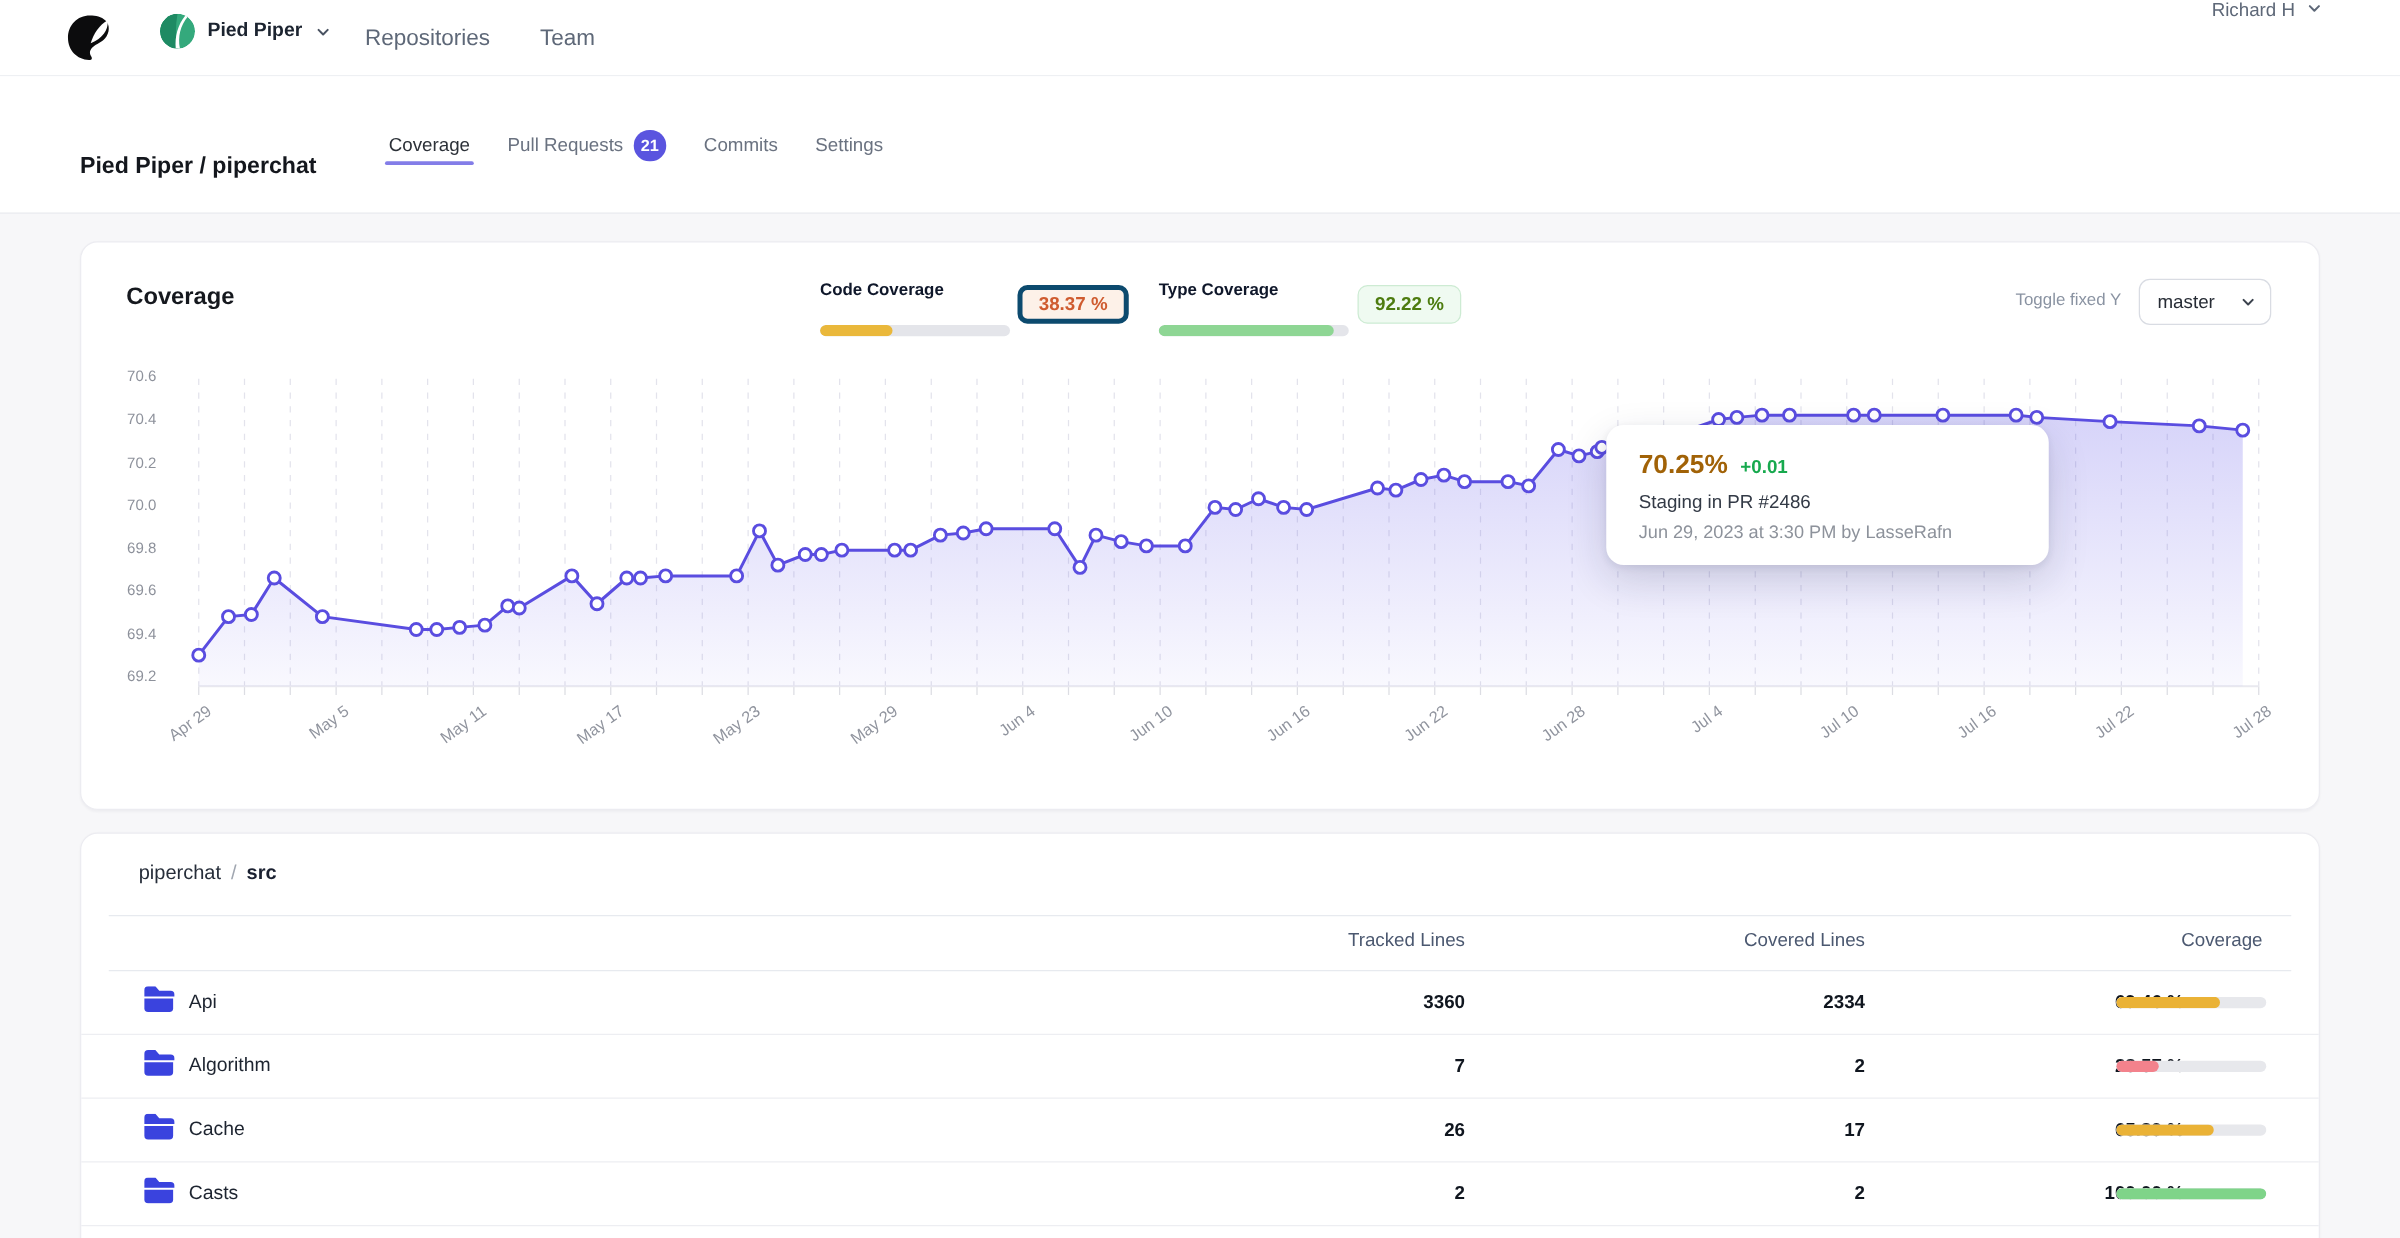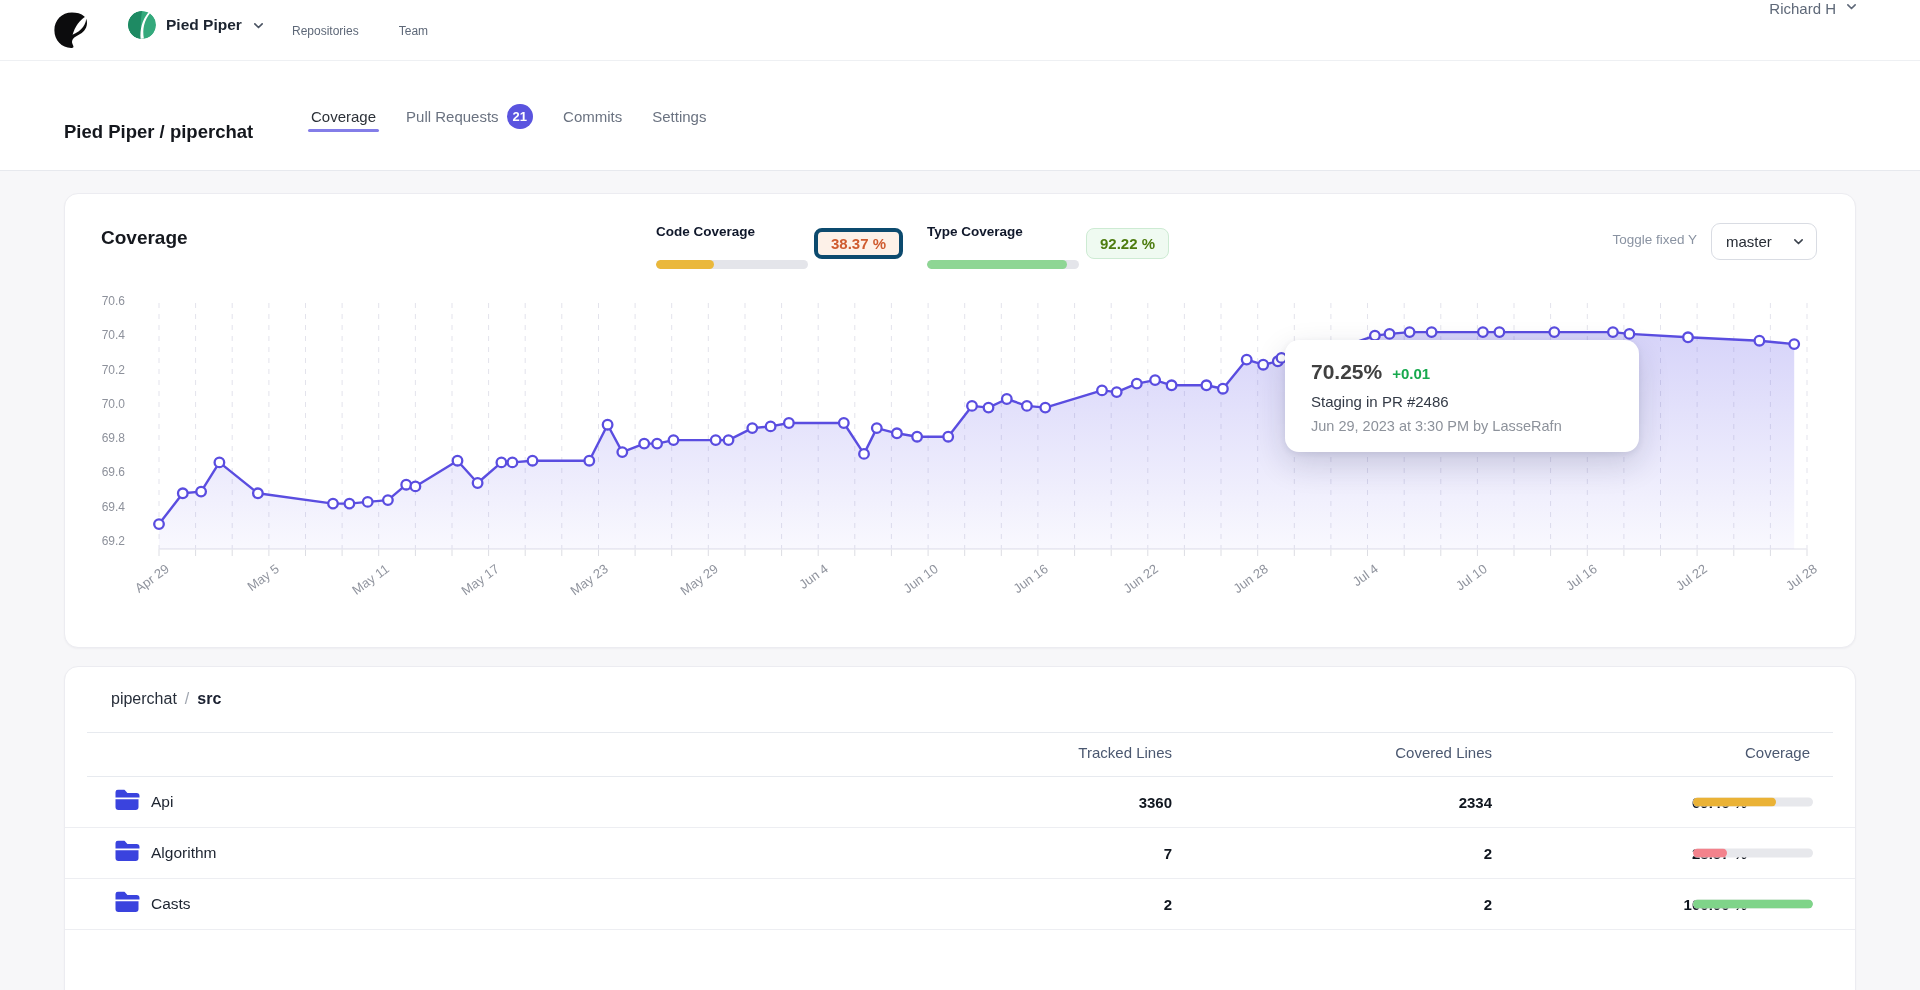--- a/index.html
+++ b/index.html
@@ -6,21 +6,21 @@
   html,body { width:1920px; height:990px; overflow:hidden; background:#f7f7f9;
               font-family:"Liberation Sans","DejaVu Sans",sans-serif; }
 
   
   .topbar { position:relative; width:1920px; height:61px; background:#fff; border-bottom:1px solid #eef0f3; }
   .logo { position:absolute; left:52px; top:11px; width:38px; height:38px; cursor:pointer; }
   .org-switcher { position:absolute; left:128px; top:0; height:50px; display:flex; align-items:center; gap:10px; cursor:pointer; }
   .org-avatar { width:28px; height:28px; border-radius:50%; overflow:hidden; display:block; }
   .org-name { font-size:15.5px; font-weight:600; color:#1c2430; }
   .topnav { position:absolute; left:292px; top:0; height:61px; display:flex; align-items:center; gap:40px; }
-  .topnav a { font-size:12px; color:#5e6878; text-decoration:none; cursor:pointer; }
+  .topnav a { font-size:18px; color:#5e6878; text-decoration:none; cursor:pointer; }
   .user-menu { position:absolute; right:62px; top:0; height:61px; display:flex; align-items:flex-start; gap:9px; cursor:pointer; }
   .user-menu span.uname { font-size:15px; color:#5e6878; }
   .chev { display:flex; align-items:center; }
 
   
   .subnav { position:relative; width:1920px; height:110px; background:#fff; border-bottom:1px solid #e7e9ee; }
   .page-title { position:absolute; left:64px; top:16px; height:110px; display:flex; align-items:center;
                 font-size:18.5px; font-weight:700; color:#14171d; }
   .tabs { position:absolute; left:311px; top:0; height:110px; display:flex; align-items:center; gap:30px; }
   .tab { position:relative; display:flex; align-items:center; gap:8px; font-size:15px; color:#6a7280;
@@ -57,21 +57,21 @@
   .plot { position:absolute; left:86px; top:101px; width:1664px; height:270px; }
   .ylabel { position:absolute; left:0; width:60px; text-align:right; font-size:12px; color:#8d919b; }
   .xlabel { position:absolute; width:70px; text-align:right; font-size:13px; color:#90949e;
             transform:rotate(-36deg); transform-origin:100% 0; }
 
   
   .tooltip { position:absolute; left:1220px; top:146px; width:354px; background:#fff; border-radius:14px;
              box-shadow:0 12px 32px rgba(25,30,60,.16), 0 2px 6px rgba(25,30,60,.08);
              padding:20px 26px 18px 26px; z-index:5; }
   .tt-row1 { display:flex; align-items:baseline; gap:10px; margin-bottom:9px; }
-  .tt-value { font-size:21px; font-weight:700; color:#404040; }
+  .tt-value { font-size:21px; font-weight:700; color:#a16207; }
   .tt-delta { font-size:15px; font-weight:700; color:#17a94e; }
   .tt-line2 { font-size:15px; color:#333a46; margin-bottom:8px; }
   .tt-meta  { font-size:14.5px; color:#8d929b; }
 
   
   .breadcrumb { position:absolute; left:46px; top:23px; font-size:16px; display:flex; gap:8px; align-items:center; }
   .bc-repo { color:#272e3a; cursor:pointer; }
   .bc-sep  { color:#a0a6b0; }
   .bc-cur  { color:#1a2030; font-weight:700; }
   .fc-divider { position:absolute; left:22px; right:22px; height:1px; background:#e7eaef; }
@@ -426,20 +426,33 @@
         <span class="cell covtxt">28.57 %</span>
         <span class="cell covbar">
           <i style="width: 28.57%; background: rgb(243, 130, 140);"></i>
         </span>
       </div>
       <div class="frow">
         <span class="cell folder"><svg width="26" height="21" viewBox="0 0 26 21">
             <path d="M1.5 3 a3 3 0 0 1 3 -3 h5.8 l3.1 3.5 h9.1 a3 3 0 0 1 3 3 v1.6 H1.5 Z" fill="#3a43de"></path>
             <path d="M1.5 9.7 h23 v7.8 a3 3 0 0 1 -3 3 h-17 a3 3 0 0 1 -3 -3 Z" fill="#3a43de"></path>
           </svg></span>
+        <span class="cell fname">Cache</span>
+        <span class="cell num" style="right: 683px;">26</span>
+        <span class="cell num" style="right: 363px;">17</span>
+        <span class="cell covtxt">65.39 %</span>
+        <span class="cell covbar">
+          <i style="width: 65.39%; background: rgb(234, 178, 54);"></i>
+        </span>
+      </div>
+      <div class="frow">
+        <span class="cell folder"><svg width="26" height="21" viewBox="0 0 26 21">
+            <path d="M1.5 3 a3 3 0 0 1 3 -3 h5.8 l3.1 3.5 h9.1 a3 3 0 0 1 3 3 v1.6 H1.5 Z" fill="#3a43de"></path>
+            <path d="M1.5 9.7 h23 v7.8 a3 3 0 0 1 -3 3 h-17 a3 3 0 0 1 -3 -3 Z" fill="#3a43de"></path>
+          </svg></span>
         <span class="cell fname">Casts</span>
         <span class="cell num" style="right: 683px;">2</span>
         <span class="cell num" style="right: 363px;">2</span>
         <span class="cell covtxt">100.00 %</span>
         <span class="cell covbar">
           <i style="width: 100%; background: rgb(127, 212, 137);"></i>
         </span>
       </div>
     </div>
 </section>

